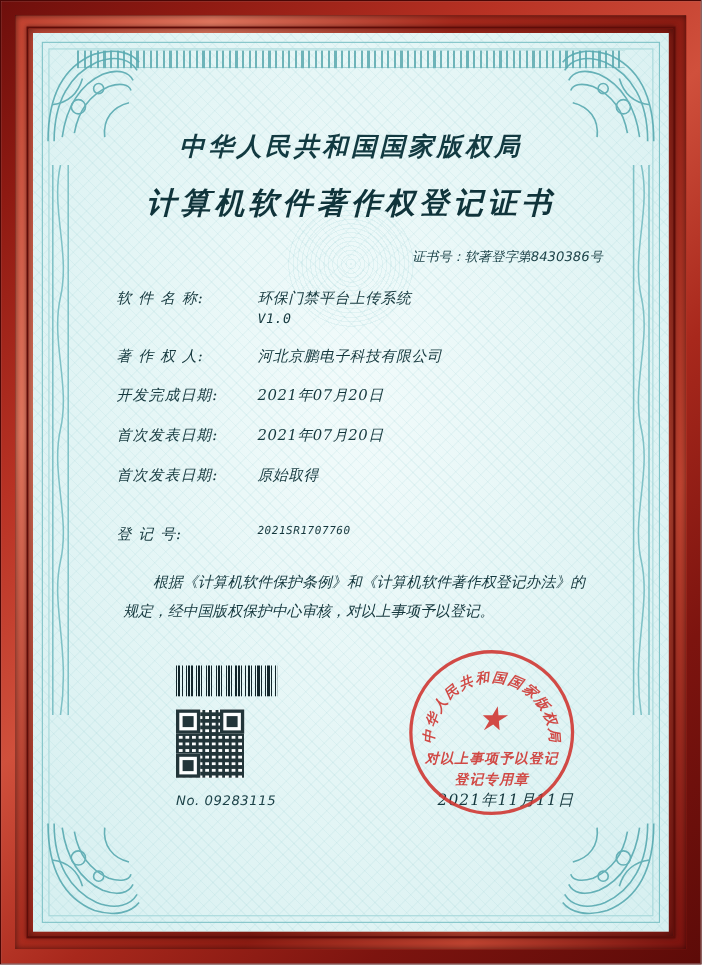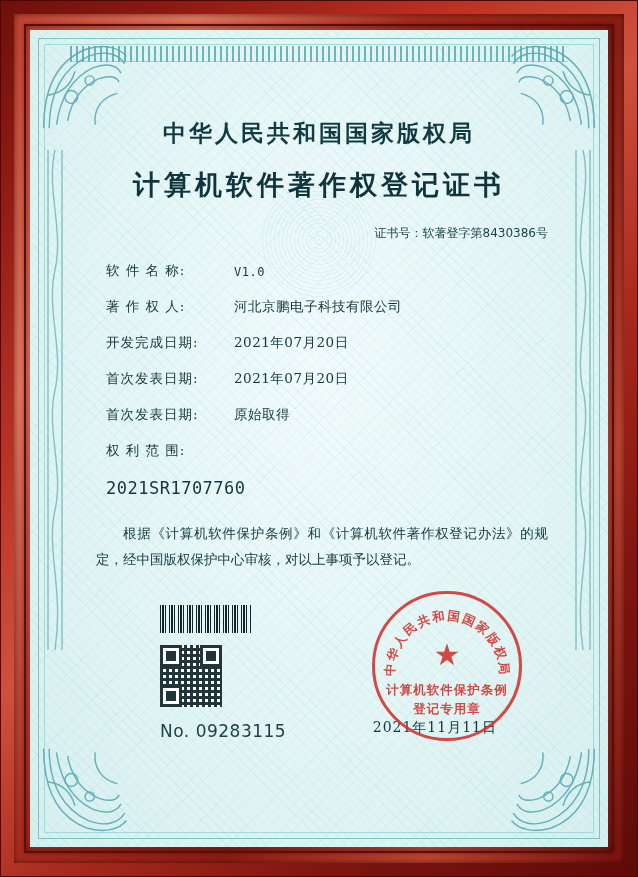--- a/index.html
+++ b/index.html
@@ -43,20 +43,21 @@
     box-shadow: inset 0 0 10px rgba(0,0,0,.5), 0 0 4px rgba(0,0,0,.4);
   }
 
   
   .paper {
     position: absolute;
     left: 30px; top: 30px; right: 30px; bottom: 30px;
     background:
       radial-gradient(ellipse at 50% 40%, #f2fbfb 0%, #e3f5f5 55%, #d6eff0 100%);
     overflow: hidden;
+    font-style: italic;
   }
   
   .paper:before {
     content: "";
     position: absolute;
     inset: 0;
     background-image:
       repeating-linear-gradient(45deg, rgba(120,190,195,.10) 0 1px, transparent 1px 7px),
       repeating-linear-gradient(-45deg, rgba(120,190,195,.08) 0 1px, transparent 1px 9px);
     pointer-events: none;
@@ -176,33 +177,33 @@
     letter-spacing: .5px;
   }
   .field-value .ver {
     display: block;
     font-family: "DejaVu Sans Mono", monospace;
     font-size: 12px;
     margin-top: 3px;
   }
   .field-value.mono {
     font-family: "DejaVu Sans Mono", monospace;
-    font-size: 17px;
+    font-size: 10px;
   }
 
   .statement {
     margin-top: 22px;
     padding: 0 18px 0 24px;
     font-size: 13.5px;
     line-height: 1.95;
     color: #14373d;
     font-family: "DejaVu Serif", serif;
     text-align: justify;
   }
-  .statement p { margin: 0; text-indent: 2em; }
+  .statement p { margin: 16px; text-indent: 2em; }
 
   
   .bottom {
     position: absolute;
     left: 0; right: 0; bottom: 6px;
     height: 210px;
   }
   .barcode {
     position: absolute;
     left: 88px;
@@ -238,28 +239,28 @@
   .qr-eye i {
     position: absolute;
     left: 3px; top: 3px; right: 3px; bottom: 3px;
     background: #12252a;
     display: block;
   }
   .doc-no {
     position: absolute;
     left: 88px;
     top: 124px;
-    font-size: 17px;
+    font-size: 12px;
     color: #1c4248;
     font-family: "DejaVu Sans", sans-serif;
     letter-spacing: .5px;
   }
   .issue-date {
     position: absolute;
-    right: 69px;
+    right: 44px;
     top: 122px;
     font-size: 14px;
     color: #14373d;
     font-family: "DejaVu Serif", serif;
     letter-spacing: 1px;
   }
 
   
   .seal {
     position: absolute;
@@ -391,20 +392,21 @@
 
       <div class="cert-no">
         <span>证书号：</span><span>软著登字第8430386号</span>
       </div>
 
       <div class="fields">
 
         <div class="field-row">
           <div class="field-label">软 件 名 称:</div>
           <div class="field-value">
+            <span>环保门禁平台上传系统</span>
             <span class="ver">V1.0</span>
           </div>
         </div>
 
         <div class="field-row">
           <div class="field-label">著 作 权 人:</div>
           <div class="field-value">河北京鹏电子科技有限公司</div>
         </div>
 
         <div class="field-row">
@@ -416,24 +418,24 @@
           <div class="field-label">首次发表日期:</div>
           <div class="field-value">2021年07月20日</div>
         </div>
 
         <div class="field-row">
           <div class="field-label">首次发表日期:</div>
           <div class="field-value">原始取得</div>
         </div>
 
         <div class="field-row">
-          <div class="field-label">权 利 范 围:</div>
-        </div>
-
-        <div class="field-row">
+        </div>
+
+        <div class="field-row">
+          <div class="field-label">登 记 号:</div>
           <div class="field-value mono">2021SR1707760</div>
         </div>
 
       </div>
 
       <div class="statement">
         <p>根据《计算机软件保护条例》和《计算机软件著作权登记办法》的规定，经中国版权保护中心审核，对以上事项予以登记。</p>
       </div>
 
       <div class="bottom">
@@ -458,21 +460,21 @@
         <div class="seal">
           <svg class="seal-arc-text" viewBox="0 0 150 150">
             <defs>
               <path id="arcpath" d="M 20 82 A 55 55 0 0 1 130 82" fill="none"></path>
             </defs>
             <text>
               <textPath href="#arcpath" startOffset="50%" text-anchor="middle" id="sealArc">中华人民共和国国家版权局</textPath>
             </text>
           </svg>
           <div class="star">★</div>
-          <div class="seal-line seal-line-1">计算机软件保护条例</div>
+          <div class="seal-line seal-line-1">对以上事项予以登记</div>
           <div class="seal-line seal-line-2">登记专用章</div>
         </div>
 
       </div>
 
     </div>
   </div>
 </div>
 
 </body></html>

